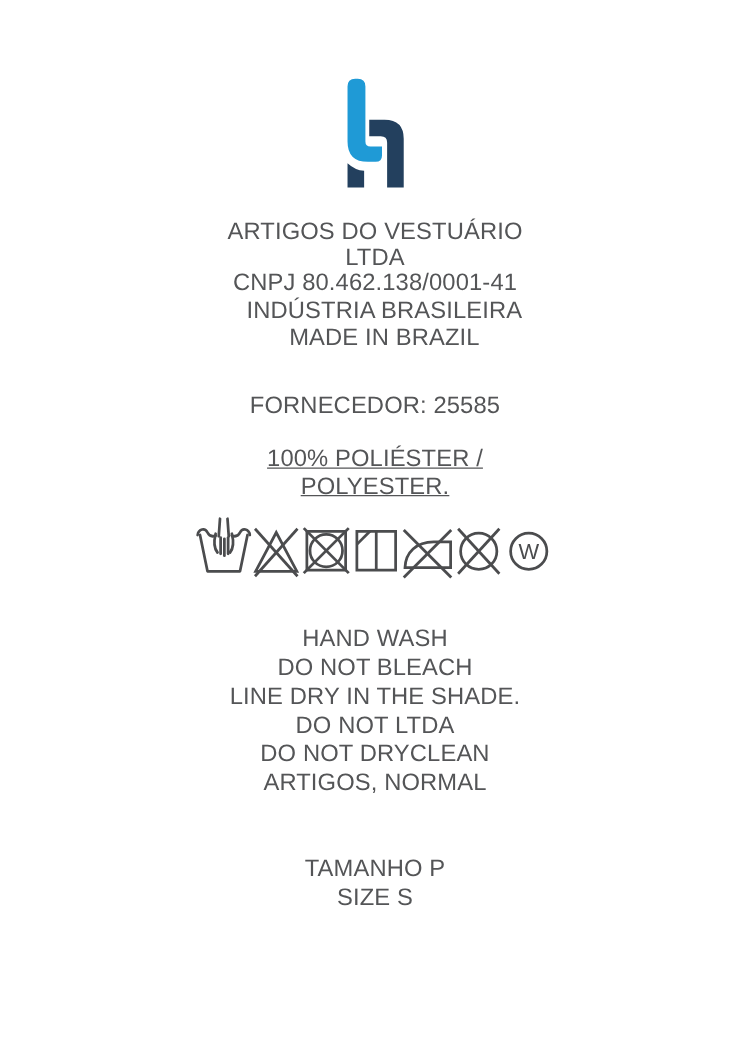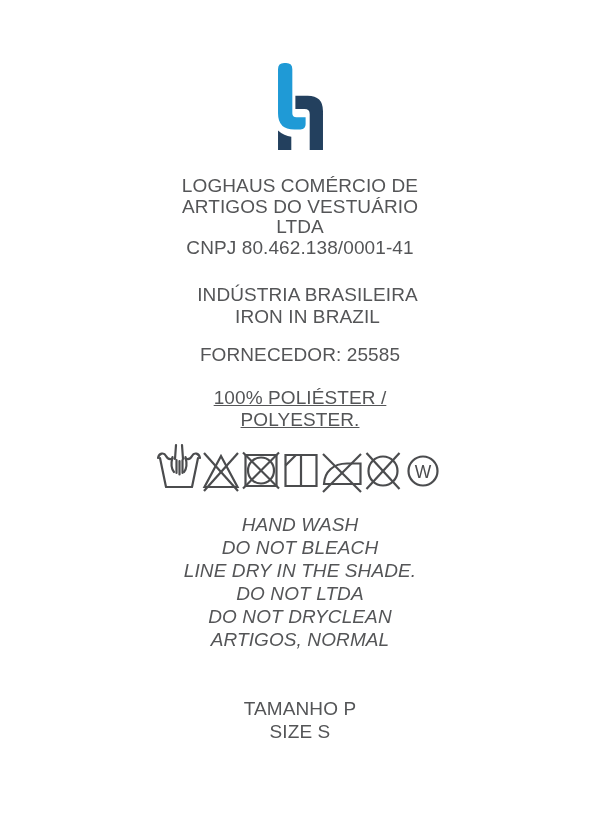--- a/index.html
+++ b/index.html
@@ -7,59 +7,58 @@
   .label {
     width: 600px; height: 830px; background: #ffffff;
     font-family: "Liberation Sans", sans-serif;
     color: #545557;
     text-align: center;
     -webkit-font-smoothing: antialiased;
   }
   .logo { display: block; margin: 62px auto 0 auto; }
   .txt-block { font-size: 19px; letter-spacing: 0.1px; }
   .company    { margin-top: 24px; line-height: 20.5px; }
-  .origin     { margin-top: 26px; line-height: 22px; padding-left: 15px; }
-  .supplier   { margin-top: 16px; line-height: 22px; }
+  .origin     { line-height: 22px; padding-left: 15px; }
+  .supplier   { margin-top: 32px; line-height: 22px; }
   .composition{ margin-top: 21px; line-height: 22px; text-decoration: underline; }
   .symbols {
     margin-top: 11px;
     display: flex; justify-content: center; align-items: flex-start;
   }
   .symbols svg { display: block; }
   .csym { stroke: #4b4c4e; stroke-width: 2.2; fill: none; }
   .csym-round { stroke-linecap: round; stroke-linejoin: round; }
   .w-letter {
     fill: #4b4c4e; stroke: none;
     font-family: "Liberation Sans", sans-serif;
     font-size: 17.5px;
   }
-  .care { margin-top: 19px; line-height: 23px; font-style: italic; }
+  .care { margin-top: 36px; line-height: 23px; }
   .size { margin-top: 46px; line-height: 23px; }
 </style>
 </head>
 <body>
 
 <div class="label">
 
   <svg class="logo" width="47" height="90" viewBox="0 0 46 88" xmlns="http://www.w3.org/2000/svg">
     <path d="M1 7 Q1 1 7 1 L9 1 Q15 1 15 7 L15 50 Q15 54 19 54 L28 54 L28 61 Q28 66 23 66 L17 66 Q1 66 1 50 Z" fill="#1f9ad6"></path>
     <path d="M18 33 L30 33 Q45 33 45 48 L45 86 L32 86 L32 51 Q32 46 27 46 L18 46 Z" fill="#23405e"></path>
     <path d="M1 67 Q7 72.5 14 73 L14 86 L1 86 Z" fill="#23405e"></path>
   </svg>
 
   <div class="txt-block company">
-    <div>LOGHAUS COMÉRCIO DE</div>
     <div>ARTIGOS DO VESTUÁRIO</div>
     <div>LTDA</div>
     <div>CNPJ 80.462.138/0001-41</div>
   </div>
 
   <div class="txt-block origin">
     <div>INDÚSTRIA BRASILEIRA</div>
-    <div>IRON IN BRAZIL</div>
+    <div>MADE IN BRAZIL</div>
   </div>
 
   <div class="txt-block supplier">FORNECEDOR: 25585</div>
 
   <div class="txt-block composition">
     <div>100% POLIÉSTER /</div>
     <div>POLYESTER.</div>
   </div>
 
   <div class="symbols">

